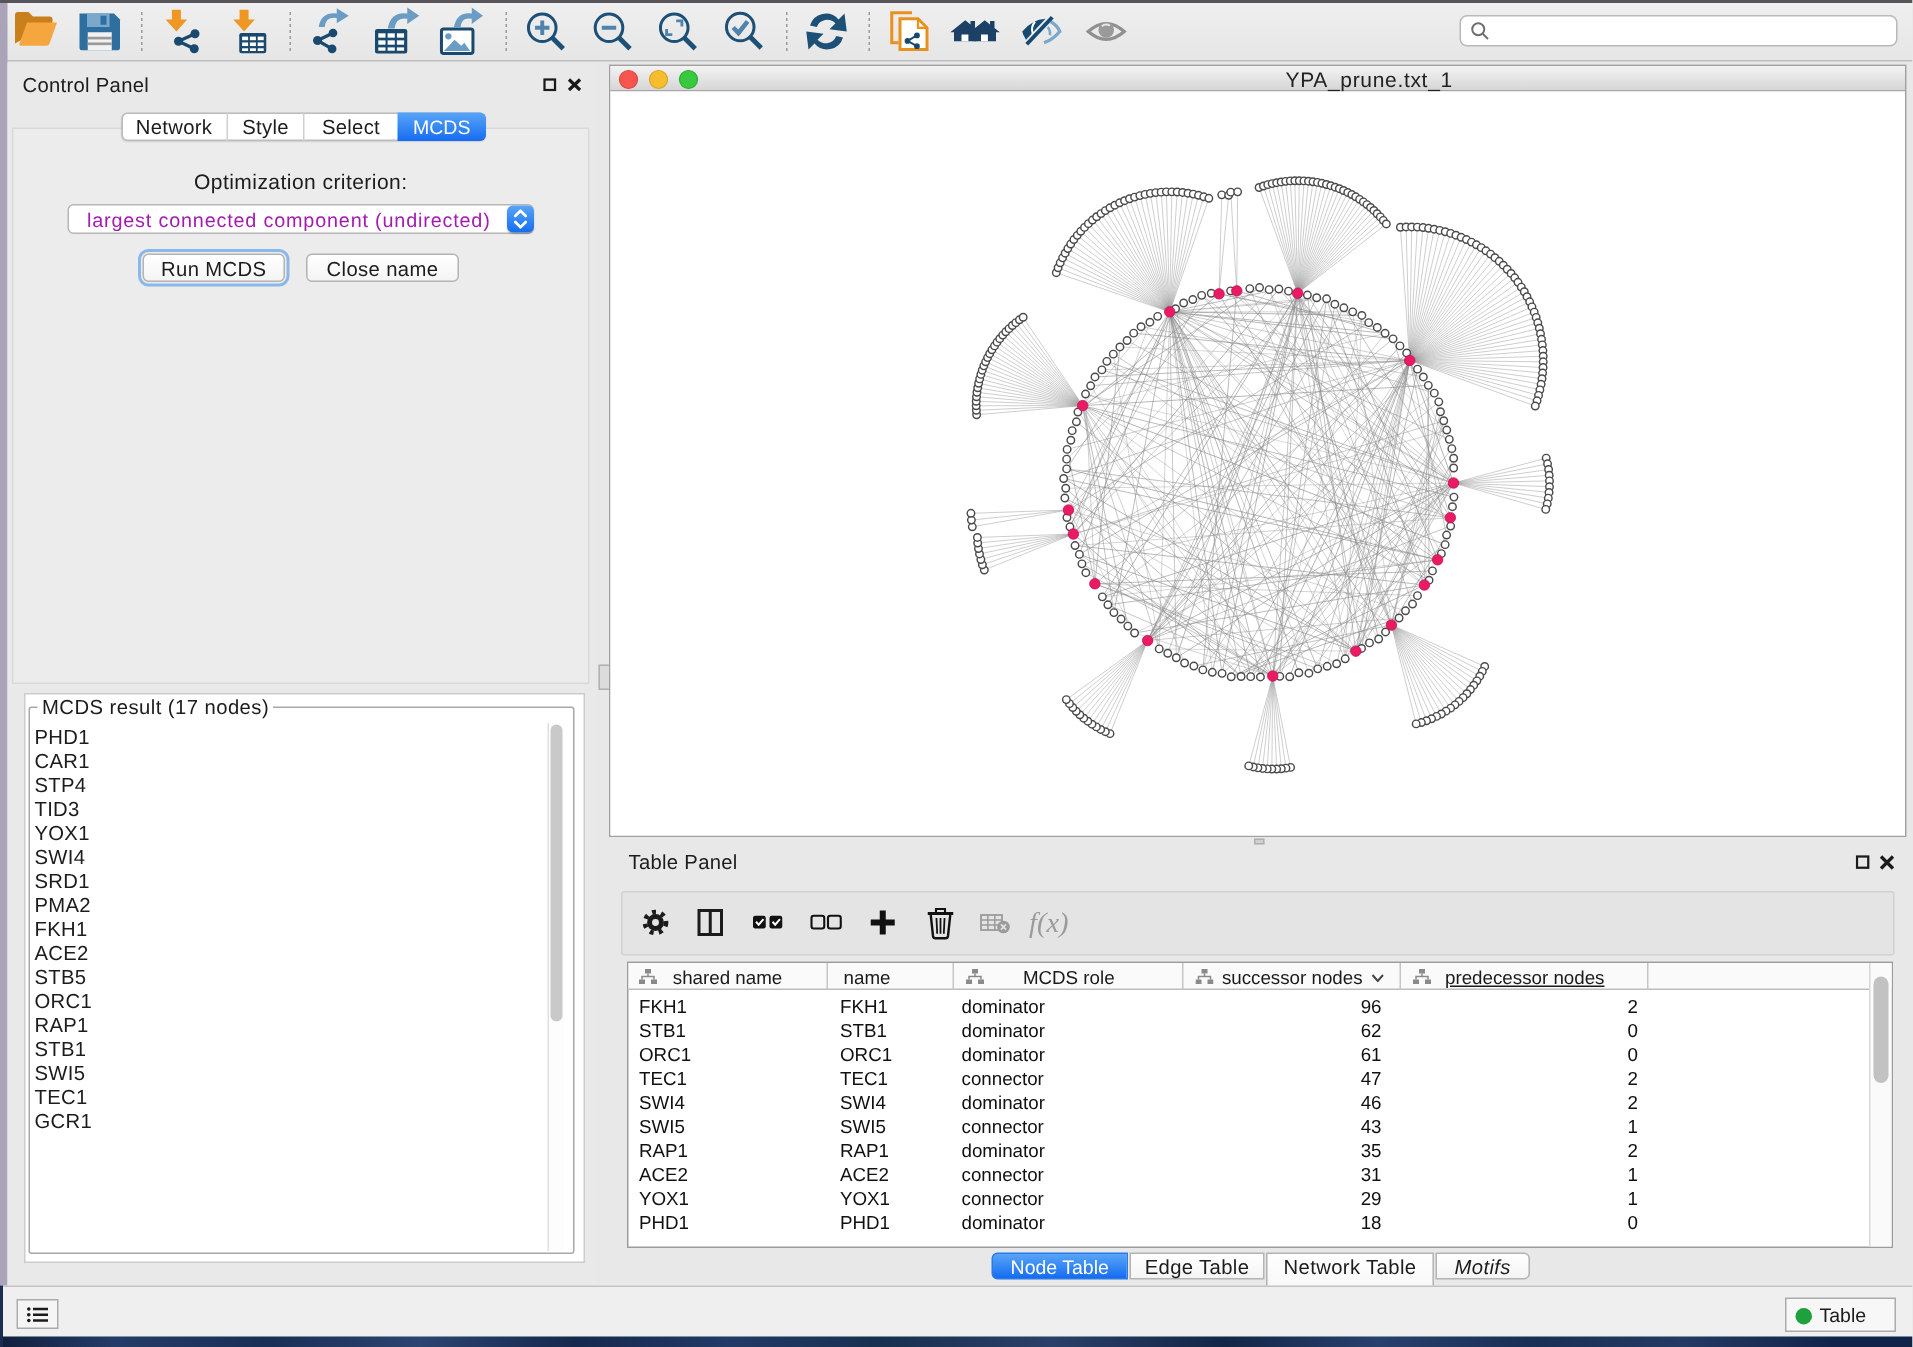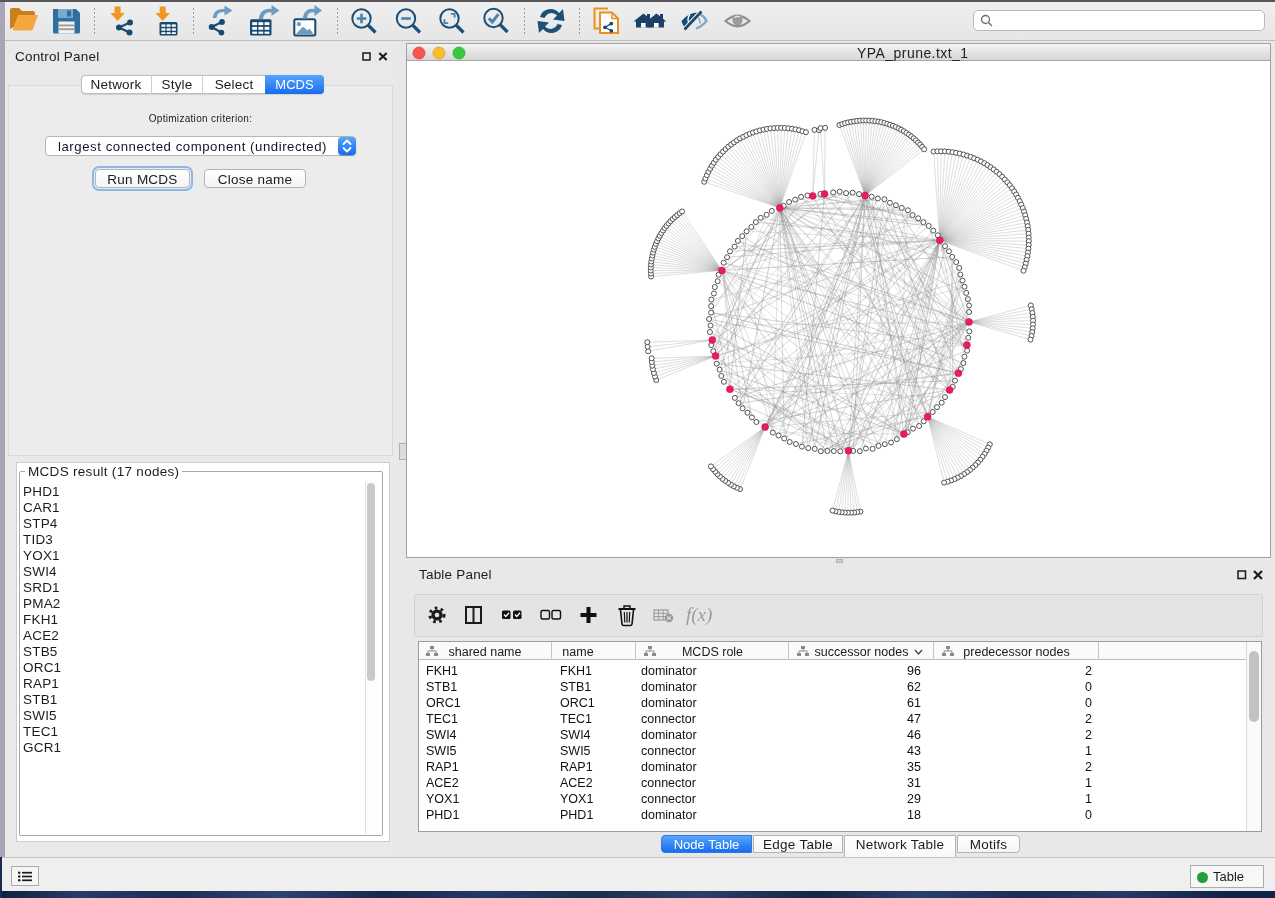--- a/index.html
+++ b/index.html
@@ -192,24 +192,24 @@
 </svg>
 
 <div class="abs" style="left:8px;top:85px;width:385px;height:371px;background:#ececec;border:1px solid #d9d9d9;"></div>
 
 <div class="abs" style="left:81px;top:75px;width:243px;height:19px;border-radius:4px;background:#fff;border:1px solid #bcbcbc;box-shadow:0 0.5px 1px rgba(0,0,0,.12);"></div>
 <div class="abs t13" style="left:81px;top:75px;width:71px;height:19px;line-height:19px;text-align:center;border-right:1px solid #cfcfcf;">Network</div>
 <div class="abs t13" style="left:152px;top:75px;width:51px;height:19px;line-height:19px;text-align:center;border-right:1px solid #cfcfcf;">Style</div>
 <div class="abs t13" style="left:203px;top:75px;width:62px;height:19px;line-height:19px;text-align:center;">Select</div>
 <div class="abs bluegrad" style="left:265px;top:75px;width:59px;height:19px;line-height:19px;text-align:center;font-size:13px;border-radius:0 4px 4px 0;">MCDS</div>
 
-<div class="abs" style="left:8px;top:113px;width:385px;text-align:center;font-size:10px;color:#1c1c1c;letter-spacing:0.3px;">Optimization criterion:</div>
+<div class="abs" style="left:8px;top:113px;width:385px;text-align:center;font-size:14px;color:#1c1c1c;letter-spacing:0.3px;">Optimization criterion:</div>
 
 <div class="abs" style="left:45px;top:136px;width:311px;height:20px;background:#fff;border:1px solid #b6b6b6;border-radius:4px;"></div>
-<div class="abs" style="left:58px;top:139px;font-size:13.2px;color:#0f172a;letter-spacing:0.55px;">largest connected component (undirected)</div>
+<div class="abs" style="left:58px;top:139px;font-size:13.2px;color:#a21caf;letter-spacing:0.55px;">largest connected component (undirected)</div>
 <div class="abs bluegrad" style="left:337.5px;top:137px;width:18px;height:18px;border-radius:4px;box-shadow:0 0.5px 1px rgba(0,0,0,.25);"></div>
 <svg class="abs" style="left:341px;top:139px;" width="12" height="14" viewBox="0 0 12 14">
  <path d="M2.5 5 L6 1.5 L9.5 5" fill="none" stroke="#fff" stroke-width="1.8" stroke-linecap="round" stroke-linejoin="round"></path>
  <path d="M2.5 9 L6 12.5 L9.5 9" fill="none" stroke="#fff" stroke-width="1.8" stroke-linecap="round" stroke-linejoin="round"></path>
 </svg>
 
 <div class="abs" style="left:92px;top:166px;width:101px;height:25px;border:2px solid #8bb8ea;border-radius:7px;"></div>
 <div class="abs btn" style="left:95px;top:169px;width:95px;height:19px;line-height:19px;">Run MCDS</div>
 <div class="abs btn" style="left:204px;top:169px;width:102px;height:19px;line-height:19px;">Close name</div>
 
@@ -1090,21 +1090,21 @@
   </svg>
 <svg class="abs" style="left:797px;top:646px;" width="12" height="11" viewBox="0 0 12 11">
     <g fill="#8a8a8a">
       <rect x="4" y="0" width="4" height="3"></rect>
       <rect x="0" y="7" width="4" height="3"></rect>
       <rect x="8" y="7" width="4" height="3"></rect>
     </g>
     <path d="M6 3 L6 5 M2 7 L2 5 L10 5 L10 7" stroke="#8a8a8a" fill="none" stroke-width="1"></path>
   </svg>
 <div class="abs" style="left:934px;top:642px;width:165px;height:18px;border-right:1px solid #c6c6c6;"></div>
-<div class="abs" style="left:934px;top:645px;width:165px;text-align:center;font-size:12.5px;color:#1a1a1a;">predecessor nodes</div>
+<div class="abs" style="left:934px;top:645px;width:165px;text-align:center;font-size:12.5px;color:#1a1a1a;text-decoration:underline;">predecessor nodes</div>
 <svg class="abs" style="left:942px;top:646px;" width="12" height="11" viewBox="0 0 12 11">
     <g fill="#8a8a8a">
       <rect x="4" y="0" width="4" height="3"></rect>
       <rect x="0" y="7" width="4" height="3"></rect>
       <rect x="8" y="7" width="4" height="3"></rect>
     </g>
     <path d="M6 3 L6 5 M2 7 L2 5 L10 5 L10 7" stroke="#8a8a8a" fill="none" stroke-width="1"></path>
   </svg>
 
 <div class="abs" style="left:426px;top:664px;font-size:12.5px;color:#111;">FKH1</div>
@@ -1157,21 +1157,21 @@
 <div class="abs" style="left:641px;top:808px;font-size:12.5px;color:#111;">dominator</div>
 <div class="abs" style="left:821px;top:808px;width:100px;text-align:right;font-size:12.5px;color:#111;">18</div>
 <div class="abs" style="left:992px;top:808px;width:100px;text-align:right;font-size:12.5px;color:#111;">0</div>
 
 <div class="abs" style="left:1246px;top:642px;width:15px;height:189px;background:#fafafa;border-left:1px solid #d8d8d8;"></div>
 <div class="abs" style="left:1248.5px;top:651px;width:10px;height:71px;background:#c2c2c2;border-radius:5px;"></div>
 
 <div class="abs bluegrad" style="left:661px;top:835px;width:91px;height:18px;line-height:18px;text-align:center;font-size:13px;border-radius:4px 0 0 4px;border:1px solid #2a7ae8;">Node Table</div>
 <div class="abs btn" style="left:753px;top:835px;width:90px;height:18px;line-height:17px;border-radius:0;">Edge Table</div>
 <div class="abs btn" style="left:844px;top:835px;width:112px;height:36px;line-height:17px;border-radius:0;">Network Table</div>
-<div class="abs btn" style="left:957px;top:835px;width:63px;height:18px;line-height:17px;border-radius:0 4px 4px 0;">Motifs</div>
+<div class="abs btn" style="left:957px;top:835px;width:63px;height:18px;line-height:17px;border-radius:0 4px 4px 0;font-style:italic;">Motifs</div>
 
 <div class="abs" style="left:0;top:857px;width:1275px;height:34px;background:#efefef;border-top:1px solid #c3c3c3;"></div>
 <div class="abs" style="left:11px;top:866px;width:28px;height:20px;background:#f5f5f5;border:1px solid #ababab;"></div>
 <svg class="abs" style="left:18px;top:871px;" width="14" height="11" viewBox="0 0 14 11">
  <g stroke="#1b1b1b" stroke-width="1.7">
       <line x1="4" y1="1.7" x2="14" y2="1.7"></line>
       <line x1="4" y1="5.5" x2="14" y2="5.5"></line>
       <line x1="4" y1="9.3" x2="14" y2="9.3"></line>
     </g>
  <g fill="#1b1b1b">

